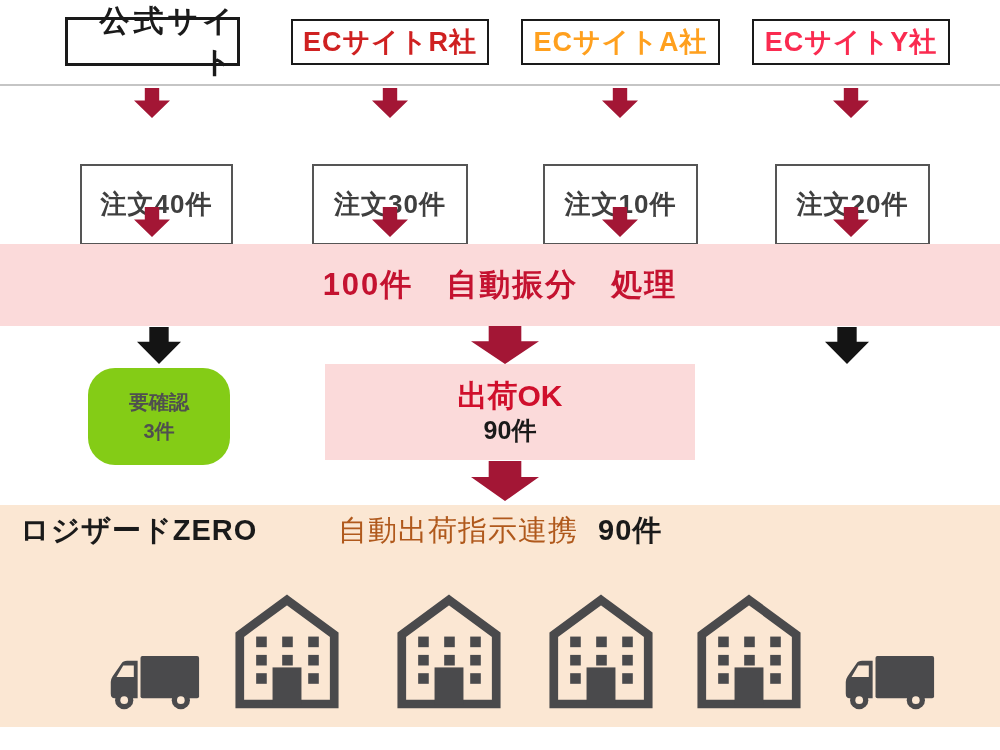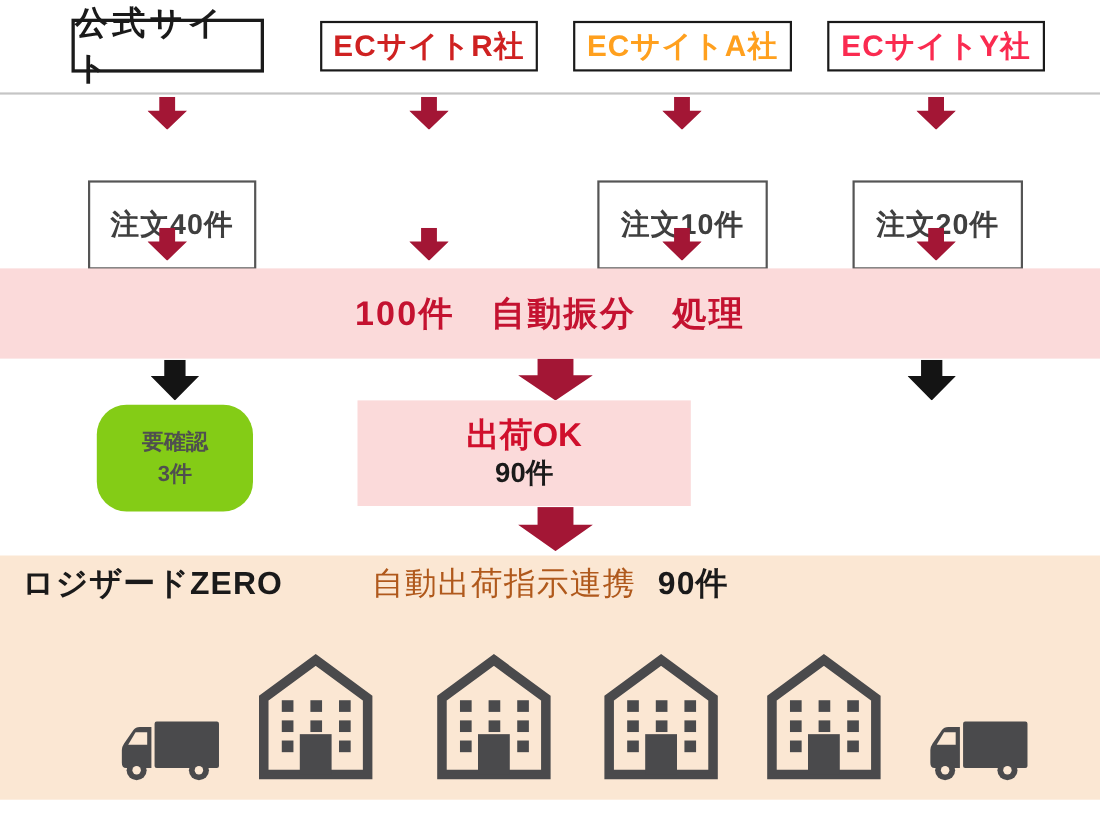--- a/index.html
+++ b/index.html
@@ -47,21 +47,21 @@
   .link-label{position:absolute;left:338px;top:511px;font-size:29px;font-weight:normal;letter-spacing:1px;}
   .link-count{position:absolute;left:598px;top:511px;font-size:29px;font-weight:bold;color:#1a1a1a;letter-spacing:1px;}
   .icon{position:absolute;color:#4a4a4c;}
   .icon svg{display:block;width:100%;height:100%;}
 </style>
 </head>
 <body>
 
 <div class="stage">
 
-  <div class="site-box official" style="left:65px;top:17px;width:175px;height:49px;">
+  <div class="site-box official" style="left:65px;top:17px;width:175px;height:49px;text-align:right;">
     <span style="color: rgb(26, 26, 26);">公式サイト</span>
   </div>
   <div class="site-box" style="left:291px;top:19px;width:198px;height:46px;">
     <span style="color: rgb(207, 33, 33);">ECサイトR社</span>
   </div>
   <div class="site-box" style="left:752px;top:19px;width:198px;height:46px;">
     <span style="color: rgb(250, 43, 80);">ECサイトY社</span>
   </div>
   <div class="site-box" style="left:521px;top:19px;width:199px;height:46px;">
     <span style="color: rgb(255, 160, 30);">ECサイトA社</span>
@@ -70,20 +70,23 @@
   <div class="hline"></div>
 
   <div class="arrow sm red" style="left:134px;top:88px;"></div>
   <div class="arrow sm red" style="left:372px;top:88px;"></div>
   <div class="arrow sm red" style="left:602px;top:88px;"></div>
   <div class="arrow sm red" style="left:833px;top:88px;"></div>
 
   <div class="order-box" style="left:80px;width:153px;">
     <span>注文40件</span>
   </div>
+  <div class="order-box" style="left:312px;width:156px;">
+    <span>注文30件</span>
+  </div>
   <div class="order-box" style="left:543px;width:155px;">
     <span>注文10件</span>
   </div>
   <div class="order-box" style="left:775px;width:155px;">
     <span>注文20件</span>
   </div>
 
   <div class="arrow sm red" style="left:134px;top:207px;"></div>
   <div class="arrow sm red" style="left:372px;top:207px;"></div>
   <div class="arrow sm red" style="left:602px;top:207px;"></div>
@@ -95,21 +98,21 @@
 
   <div class="arrow md black" style="left:137px;top:327px;"></div>
   <div class="arrow lg red" style="left:471px;top:326px;"></div>
   <div class="arrow md black" style="left:825px;top:327px;"></div>
 
   <div class="status-box" style="left: 88px; top: 368px; width: 142px; height: 97px; background-color: #84cc16; border-radius: 27px;">
     <div>要確認</div>
     <div>3件</div>
   </div>
 
-  <div class="status-box ship" style="left: 325px; top: 364px; width: 303px; height: 96px; background-color: rgb(251, 218, 218);">
+  <div class="status-box ship" style="left: 325px; top: 364px; width: 370px; height: 96px; background-color: rgb(251, 218, 218);">
     <div class="ship-title" style="color: rgb(208, 15, 44);">出荷OK</div>
     <div class="ship-count">90件</div>
   </div>
 
 
   <div class="arrow lg red" style="left:471px;top:461px;height:40px;"></div>
 
   <div class="band bottom" style="background-color: rgb(251, 231, 211);"></div>
   <span class="sys-name">ロジザードZERO</span>
   <span class="link-label" style="color: rgb(176, 89, 28);">自動出荷指示連携</span>

